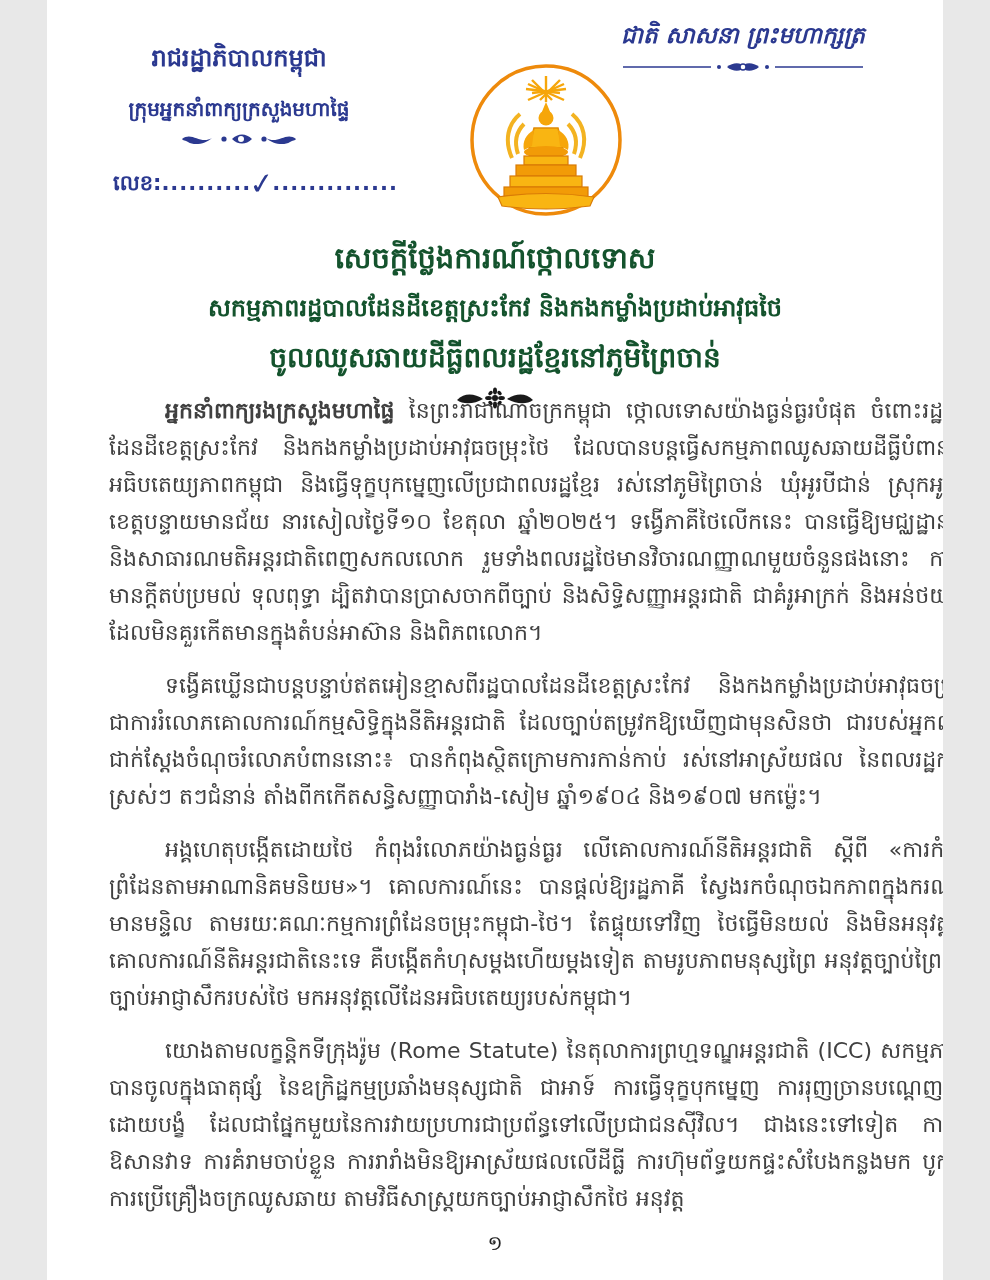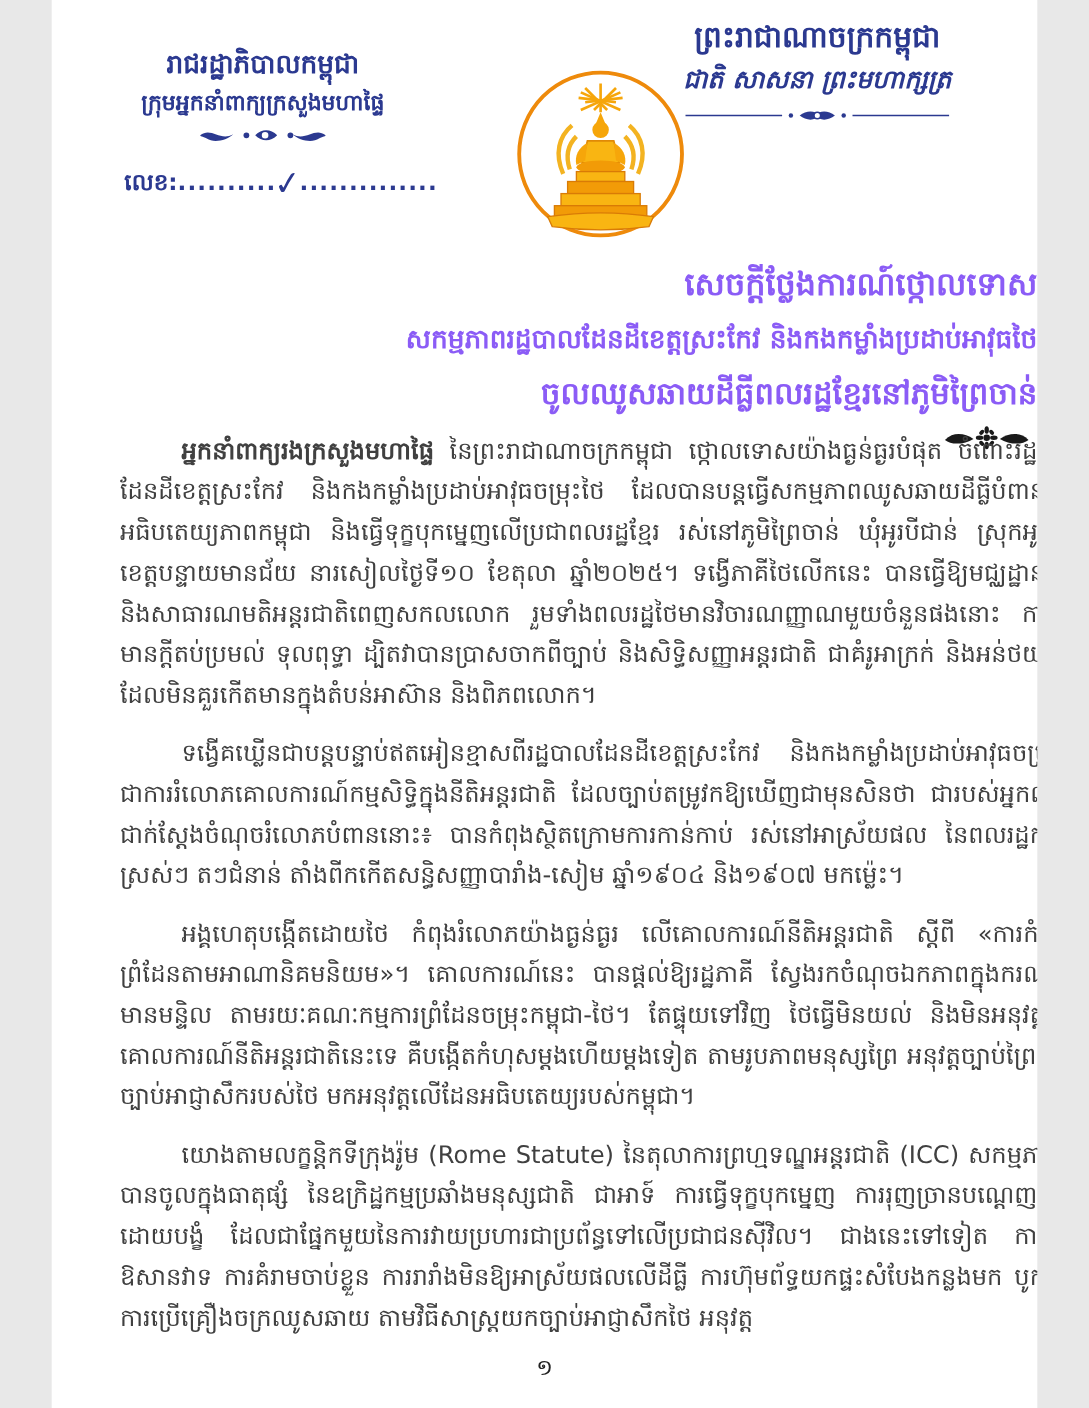--- a/index.html
+++ b/index.html
@@ -5,32 +5,32 @@
   html,body{margin:0;padding:0;background:#e8e8e8;}
   .page{
     position:relative;width:896px;height:1280px;margin:0 auto;
     background:#ffffff;overflow:hidden;
     font-family:"DejaVu Sans","Liberation Sans",sans-serif;
     color:#141414;
   }
   
   .hdr-left{position:absolute;left:52px;top:42px;width:280px;text-align:center;color:#2b3990;}
   .hdr-left .hl1{font-size:24px;font-weight:700;line-height:32px;}
-  .hdr-left .hl2{font-size:20px;font-weight:700;line-height:30px;margin-top:4px;white-space:nowrap;}
+  .hdr-left .hl2{font-size:20px;font-weight:700;line-height:30px;margin-top:20px;white-space:nowrap;}
   .orn-left{margin-top:6px;}
   .ref-line{margin-top:14px;font-size:21px;font-weight:700;color:#2b3990;text-align:left;padding-left:14px;white-space:nowrap;position:relative;}
   .ref-line .dots{letter-spacing:1px;font-weight:700;}
   .ref-line .check{display:inline-block;transform:rotate(-6deg);font-size:30px;font-weight:700;vertical-align:-4px;margin:0 -2px;}
   .emblem{position:absolute;left:421px;top:62px;width:156px;height:156px;}
   .hdr-right{position:absolute;right:30px;top:16px;width:340px;text-align:center;color:#2b3990;}
   .hdr-right .hr1{font-size:27px;font-weight:700;line-height:38px;}
   .hdr-right .hr2{font-size:23px;font-weight:700;line-height:34px;margin-top:2px;white-space:nowrap;font-style:italic;}
   .orn-right{margin-top:8px;}
   
-  .title-block{position:absolute;left:0;top:233px;width:100%;text-align:right;color:#8b5cf6;}
+  .title-block{position:absolute;left:0;top:233px;width:100%;text-align:center;color:#14532d;}
   .title-block .t{font-weight:700;line-height:50px;}
   .title-block .t1{font-size:29px;}
   .title-block .t2{font-size:24px;}
   .title-block .t3{font-size:28px;}
   .title-flourish{margin-top:4px;}
   
   .doc-body{position:absolute;left:62px;top:392px;width:876px;text-align:justify;}
   .doc-body p{margin:0 0 16px 0;font-size:22px;line-height:37px;text-indent:56px;color:#404040;}
   .doc-body p b{font-weight:700;}
   
@@ -90,21 +90,20 @@
         <rect x="56" y="94" width="44" height="9" fill="#f9b512"></rect>
         <rect x="48" y="103" width="60" height="11" fill="#f29b07"></rect>
         <rect x="42" y="114" width="72" height="11" fill="#f9b512"></rect>
         <rect x="36" y="125" width="84" height="10" fill="#f29b07"></rect>
         <path d="M30,135 Q78,128 126,135 L122,144 Q78,150 34,144 Z" fill="#f9b512"></path>
       </g>
     </svg>
   </div>
 
   <div class="hdr-right">
-    <div class="hr1">ព្រះរាជាណាចក្រកម្ពុជា</div>
     <div class="hr2">ជាតិ សាសនា ព្រះមហាក្សត្រ</div>
     <svg class="orn-right" width="240" height="14" viewBox="0 0 240 14">
       <line x1="0" y1="7" x2="88" y2="7" stroke="#2b3990" stroke-width="1.4"></line>
       <line x1="152" y1="7" x2="240" y2="7" stroke="#2b3990" stroke-width="1.4"></line>
       <circle cx="96" cy="7" r="2" fill="#2b3990"></circle>
       <path d="M104,7 C110,2 118,2 122,7 C118,12 110,12 104,7 Z" fill="#2b3990"></path>
       <path d="M136,7 C130,2 122,2 118,7 C122,12 130,12 136,7 Z" fill="#2b3990"></path>
       <circle cx="120" cy="7" r="3" fill="#ffffff" stroke="#2b3990" stroke-width="1.4"></circle>
       <circle cx="144" cy="7" r="2" fill="#2b3990"></circle>
     </svg>

